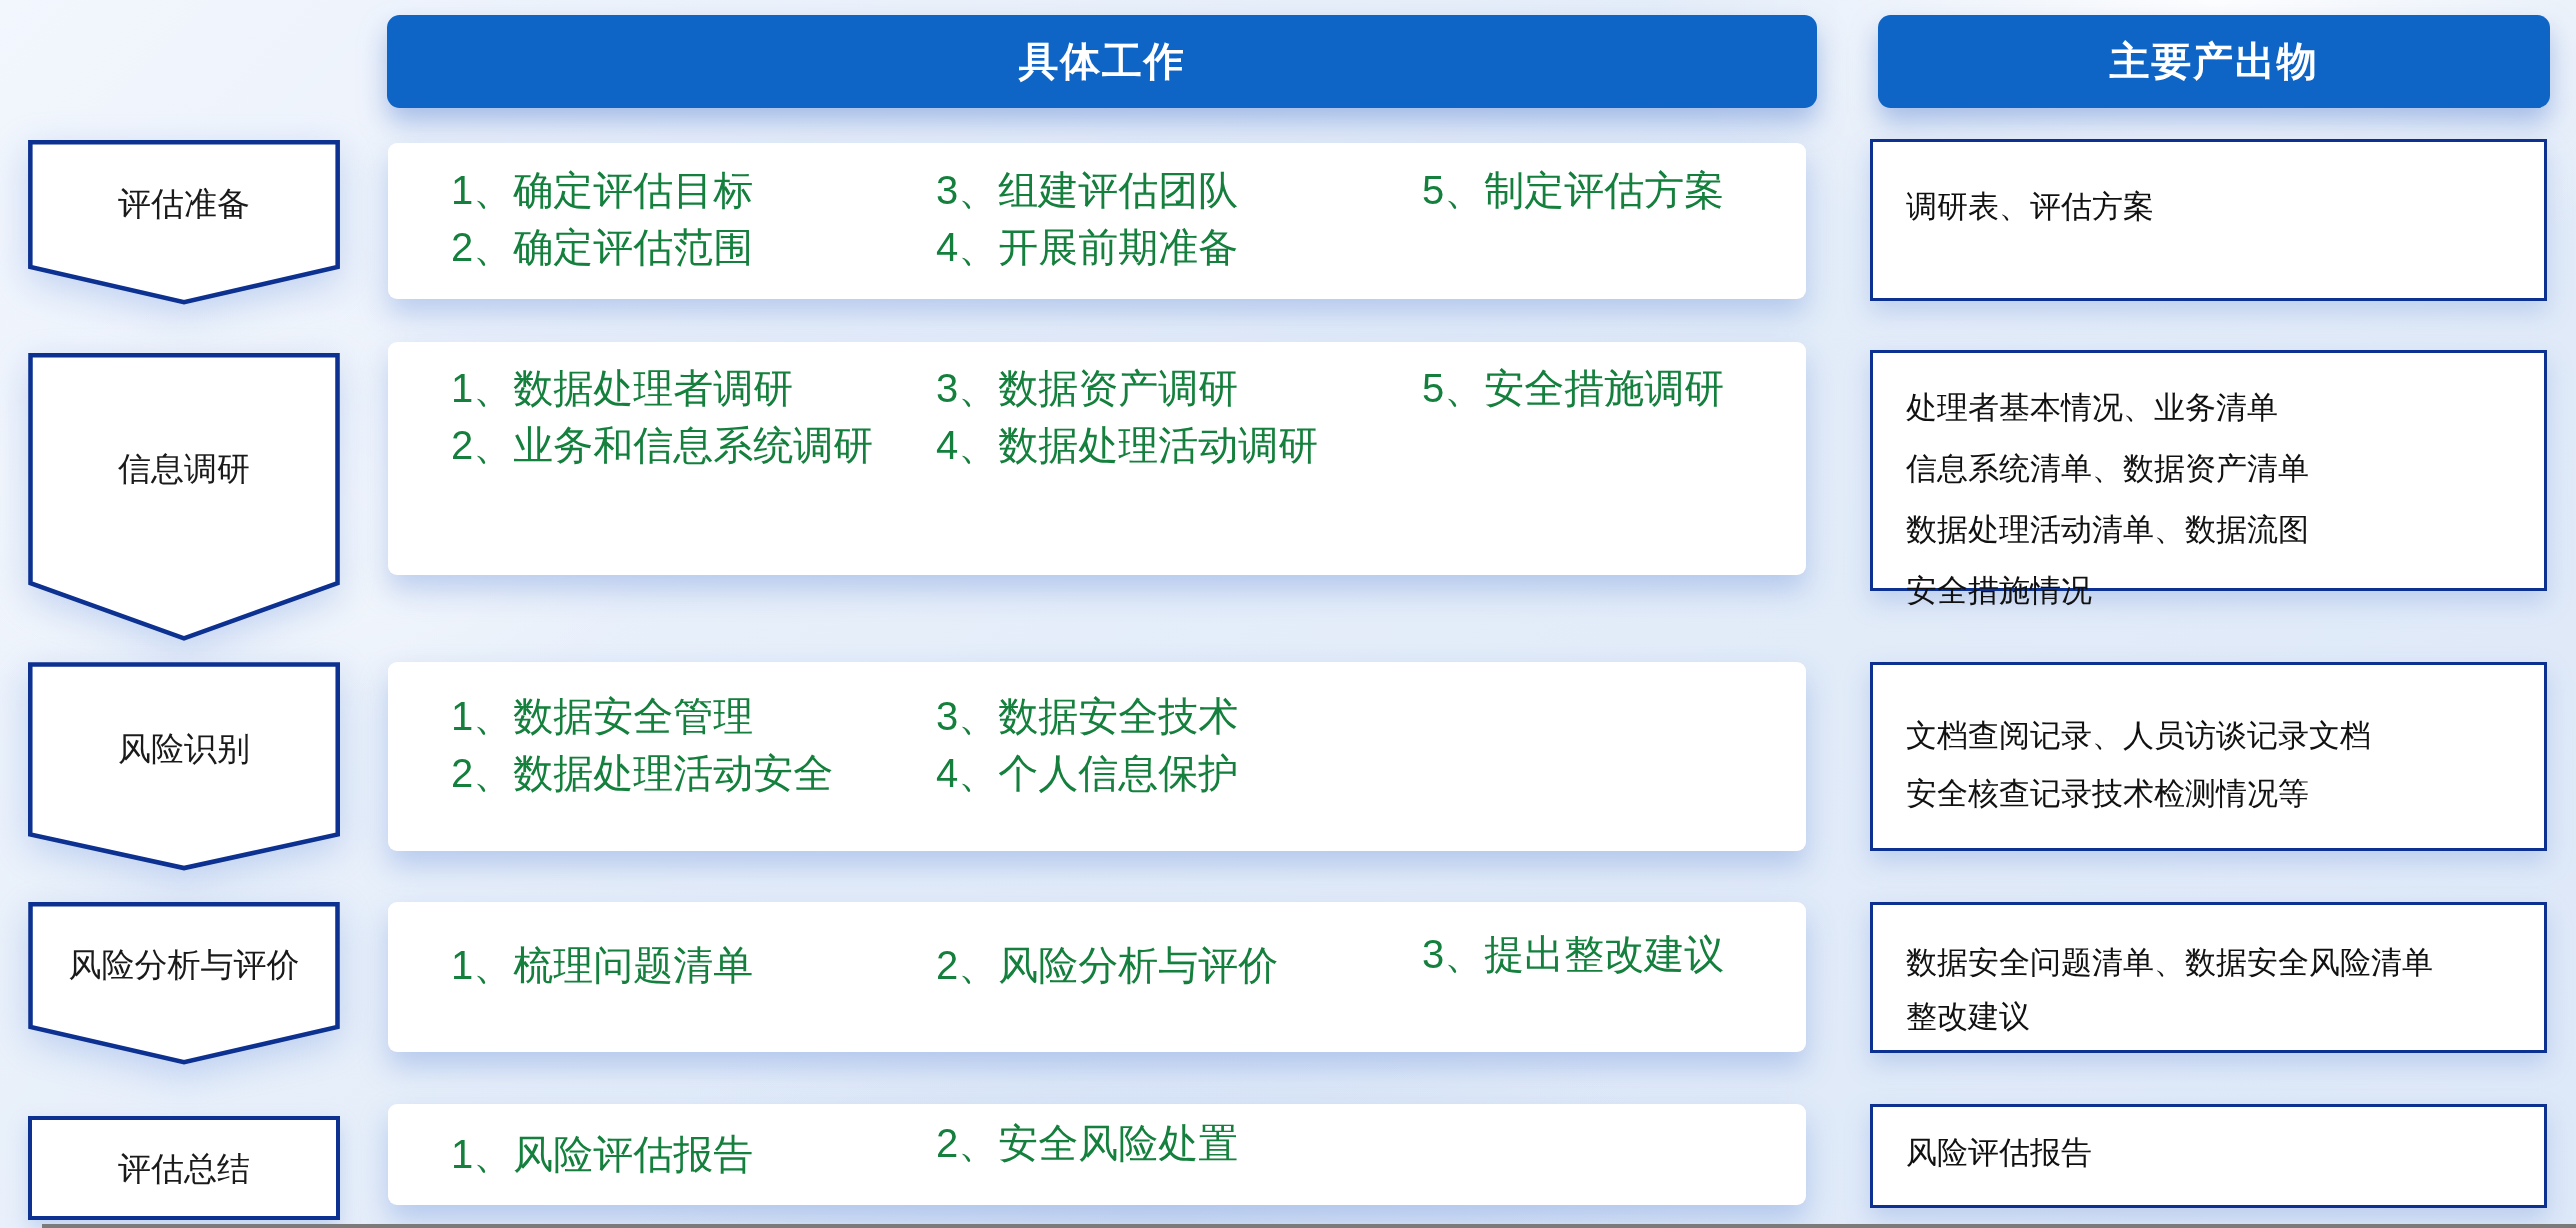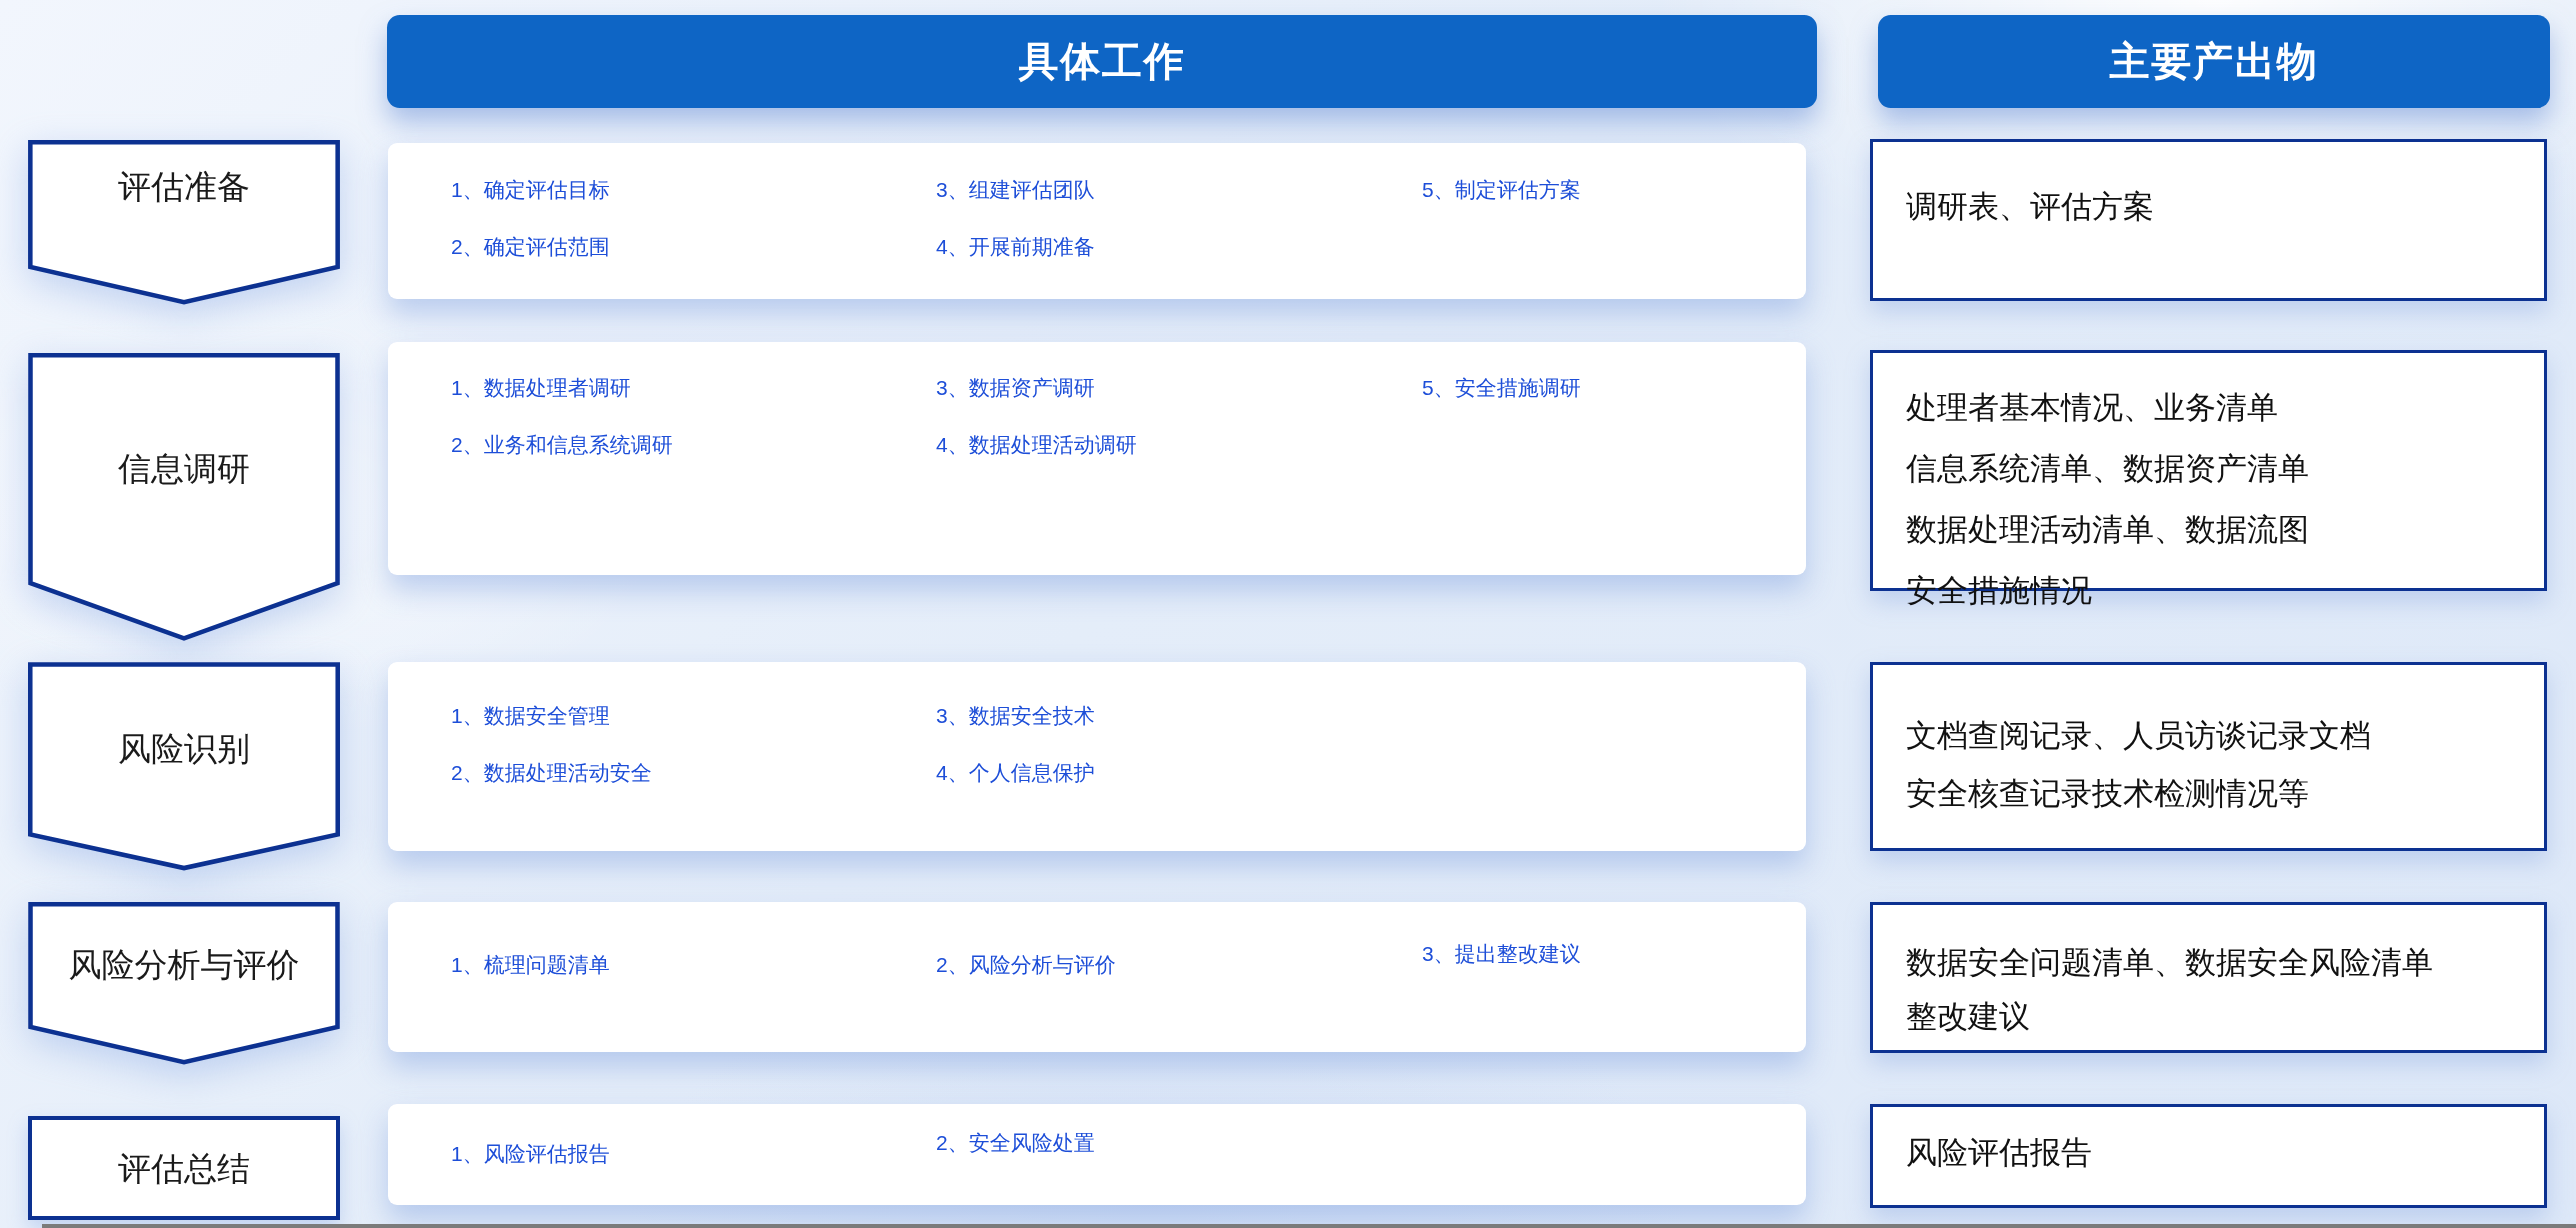--- a/index.html
+++ b/index.html
@@ -32,21 +32,21 @@
   .hdr-output{left:1878px;width:672px;}
 
   
   .stage{position:absolute;left:28px;width:312px;}
   .stage svg{display:block;filter:drop-shadow(0 11px 18px rgba(125,160,225,.40));}
   .stage polygon{fill:#ffffff;stroke:#0c3191;stroke-width:5;stroke-linejoin:miter;}
   .stage-label{
     position:absolute;left:0;width:100%;text-align:center;
     font-size:33px;line-height:49px;color:#1a1a1a;
   }
-  .s1{top:140px;height:165px;} .s1 .stage-label{top:22px;}
+  .s1{top:140px;height:165px;} .s1 .stage-label{top:39px;}
   .s2{top:353px;height:288px;} .s2 .stage-label{top:91px;}
   .s3{top:662px;height:209px;} .s3 .stage-label{top:62px;}
   .s4{top:902px;height:163px;} .s4 .stage-label{top:38px;}
   .s5{
     top:1104px;height:104px;background:#fff;border:4.5px solid #0c3191;
     box-sizing:border-box;display:flex;align-items:center;justify-content:center;
     box-shadow:0 9px 18px rgba(125,160,225,.35);
     margin-top:12px;
   }
   .s5 .stage-label{position:static;}
@@ -57,21 +57,21 @@
     box-sizing:border-box;box-shadow:0 14.5px 29px rgba(125,158,222,.45);
     padding-left:63px;
   }
   .w1{top:143px;height:156px;padding-top:27px;}
   .w2{top:342px;height:233px;padding-top:26px;}
   .w3{top:662px;height:189px;padding-top:34px;}
   .w4{top:902px;height:150px;padding-top:43px;}
   .w5{top:1104px;height:101px;padding-top:30px;}
   .work-line{display:grid;grid-template-columns:485px 486px 1fr;height:40px;}
   .work-line + .work-line{margin-top:17px;}
-  .wi{font-size:21px;line-height:40px;white-space:nowrap;color:#1d4ed8;}
+  .wi{font-size:40px;line-height:40px;white-space:nowrap;color:#15803d;}
   .raise{transform:translateY(-11px);}
 
   
   .rcard{
     position:absolute;left:1870px;width:677px;background:#fff;
     border:3.6px solid #0c3191;box-sizing:border-box;
     box-shadow:0 11px 22px rgba(125,158,222,.35);
     padding-left:33px;padding-right:4px;
   }
   .r1{top:139px;height:162px;padding-top:45px;}

